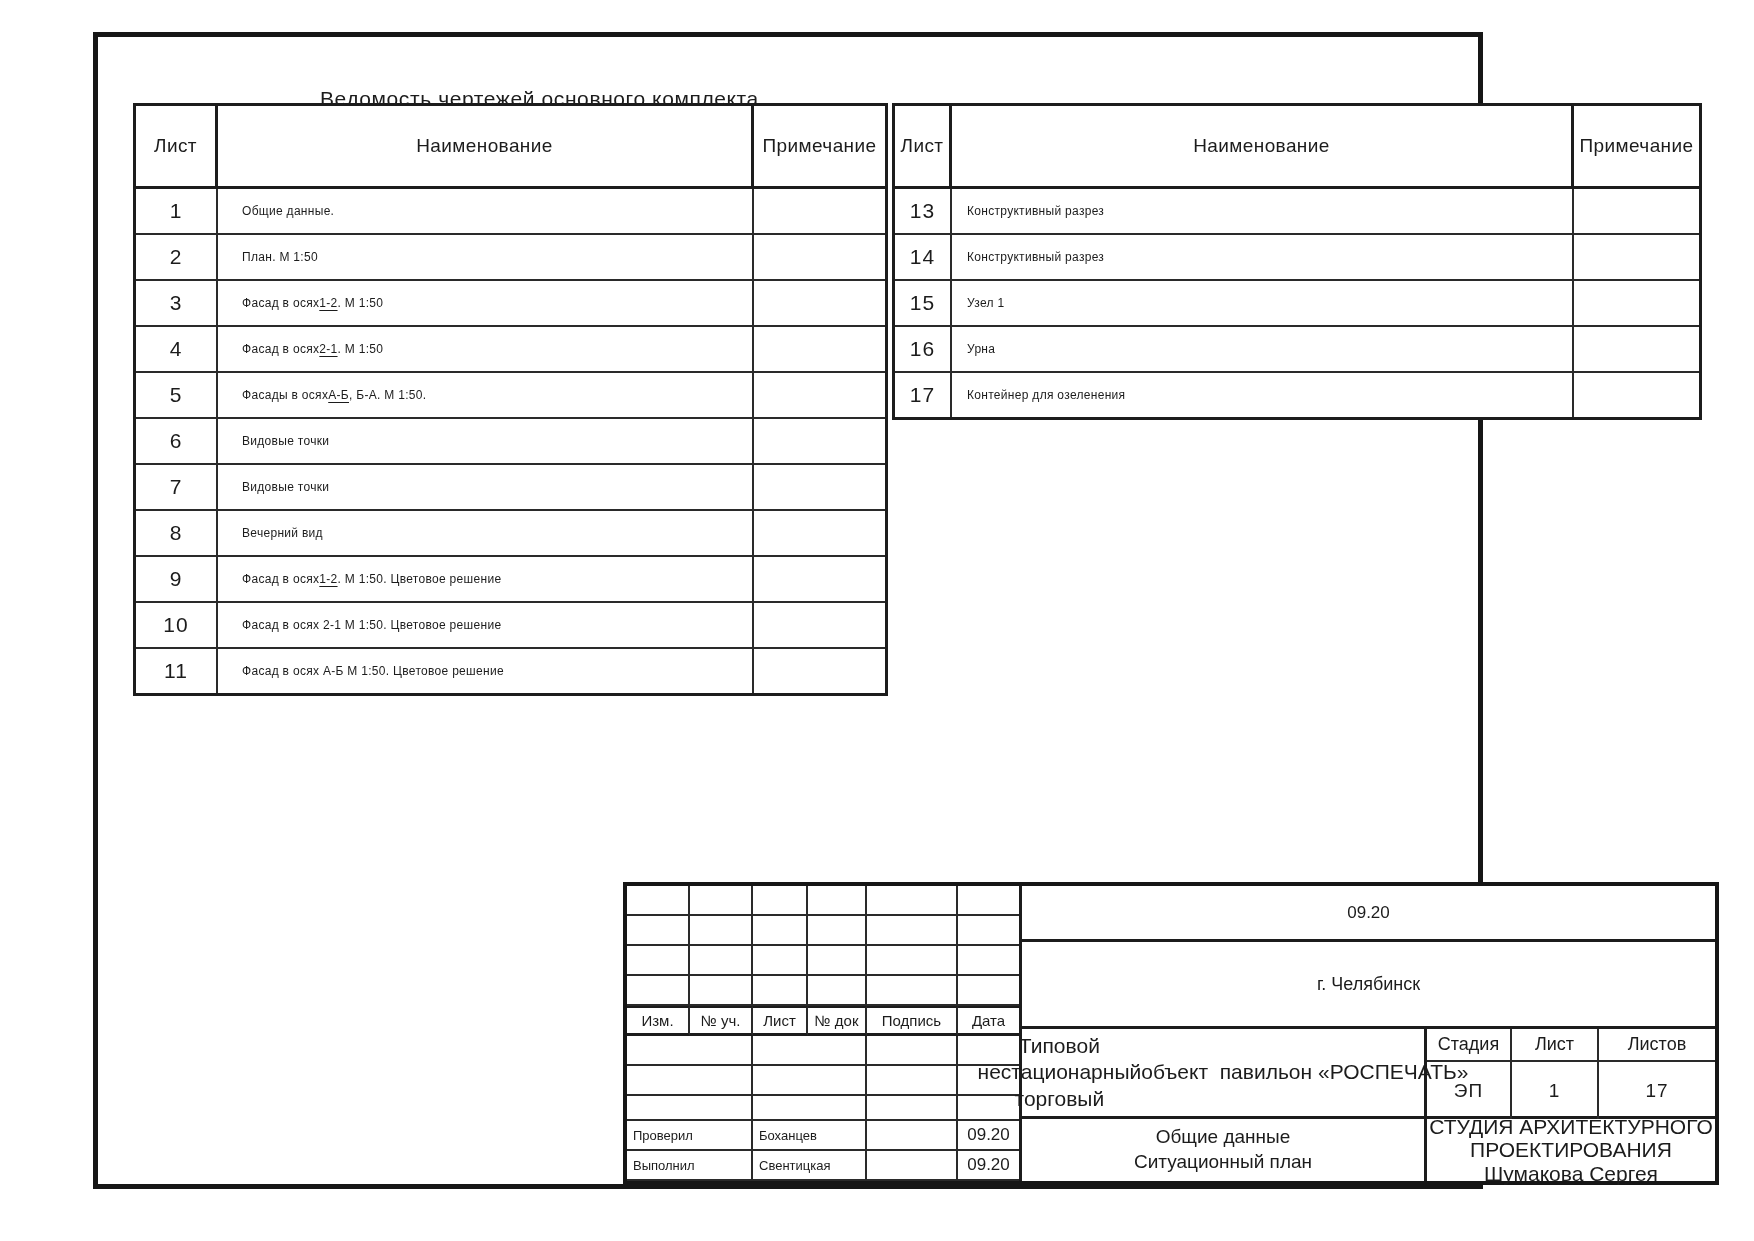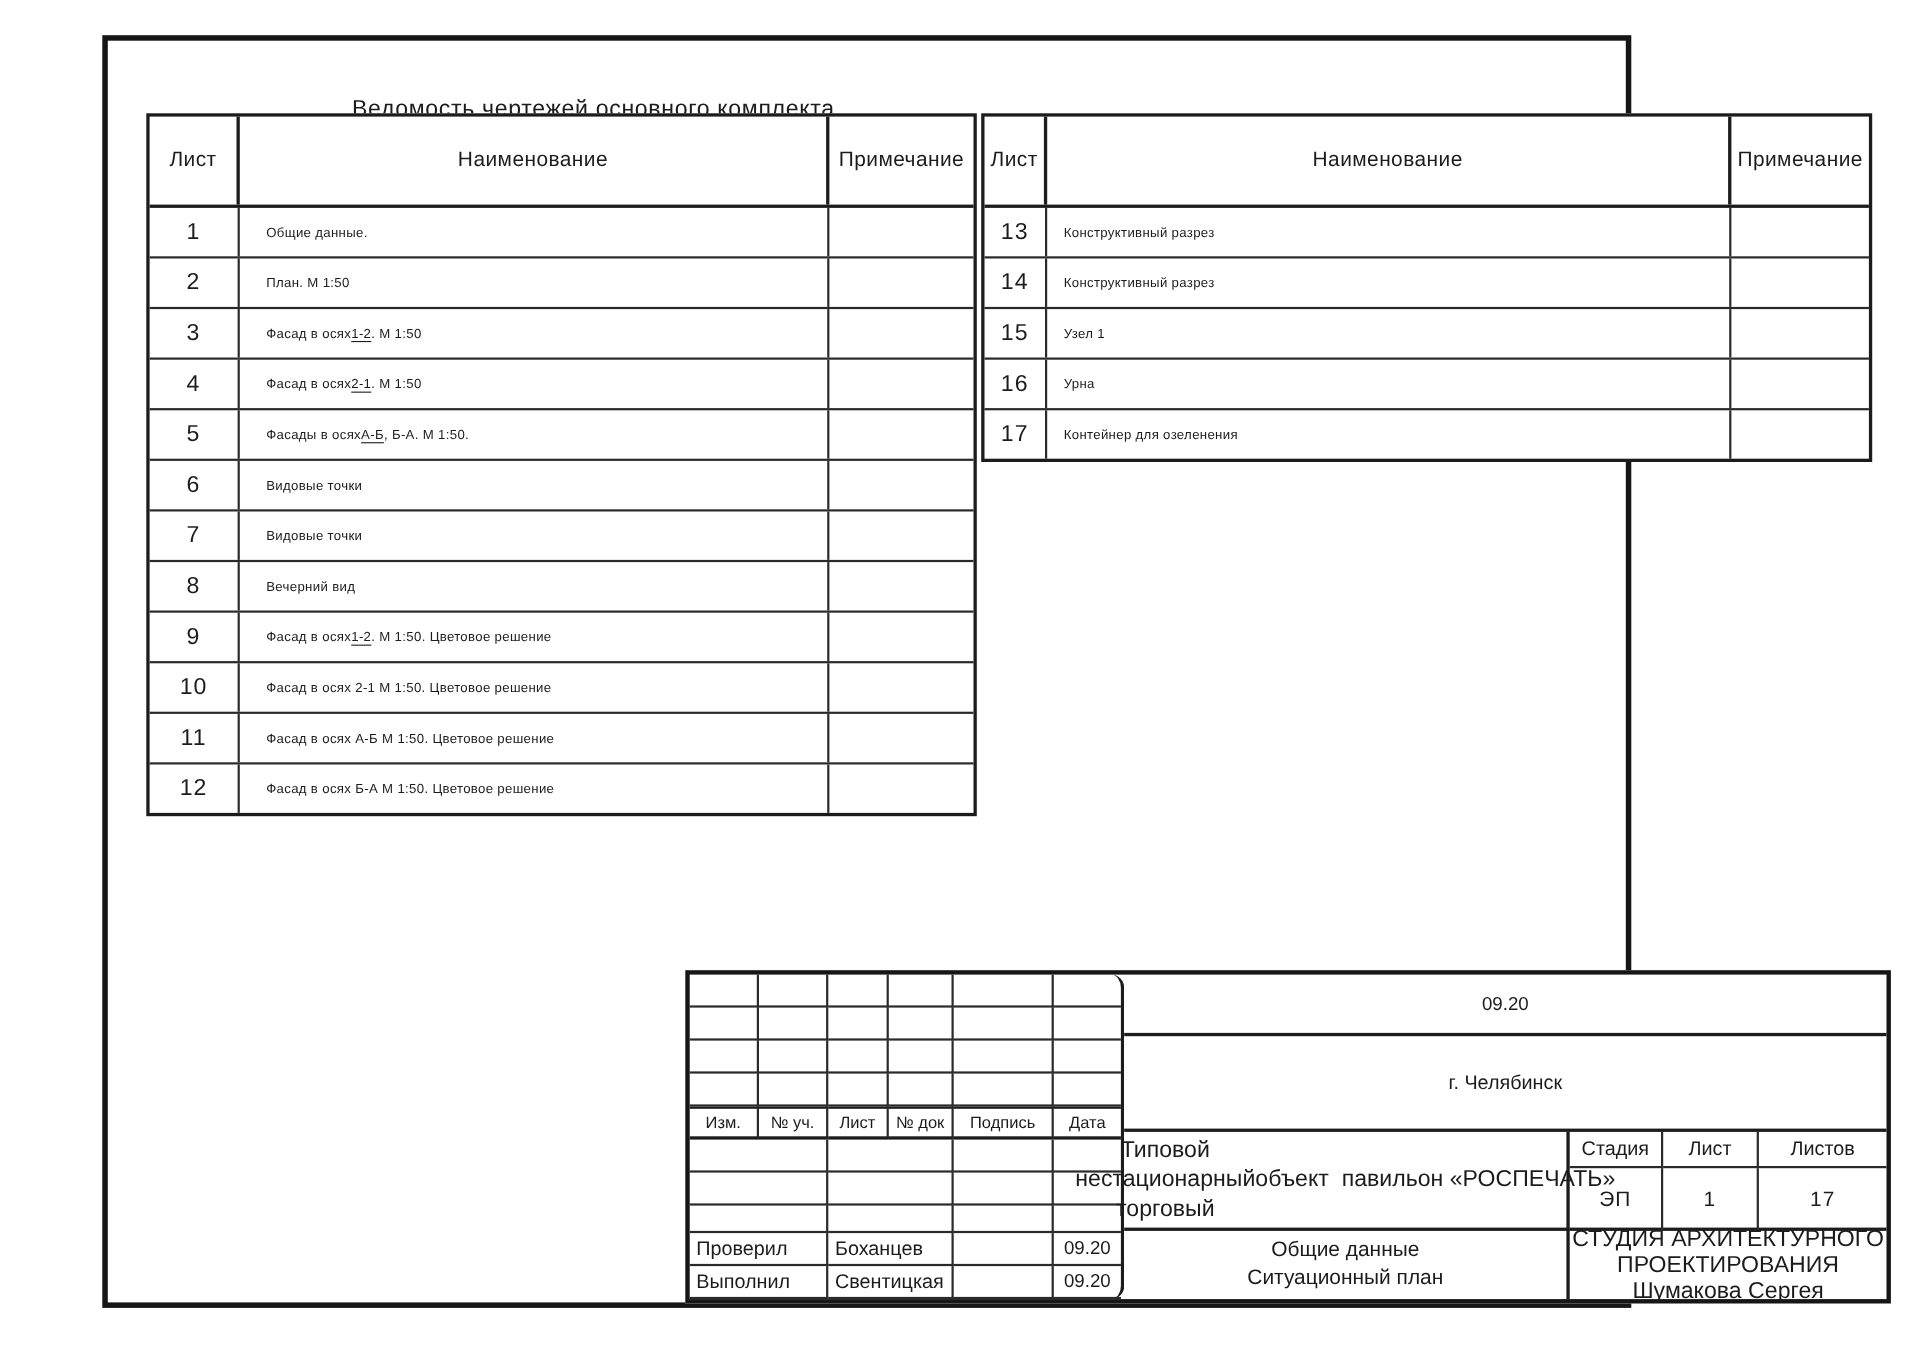--- a/index.html
+++ b/index.html
@@ -22,26 +22,26 @@
   .cell.num{justify-content:center;font-size:21px;letter-spacing:1px;}
   .cell.name{padding-left:var(--pad);font-size:12px;letter-spacing:.3px;white-space:nowrap;}
   .cell.name .ul{text-decoration:underline;text-underline-offset:3px;}
 
   
   .titleblock{position:absolute;left:622px;top:881px;width:1096px;height:303px;
               border:4px solid #161616;box-sizing:border-box;background:#fff;}
   .rev-grid{position:absolute;left:0;top:0;width:395px;height:295px;border-right:3px solid #1c1c1c;
             box-sizing:border-box;display:grid;
             grid-template-columns:63px 63px 55px 59px 91px 61px;
-            grid-template-rows:30px 30px 30px 30px 30px 30px 30px 25px 30px 30px;border-radius:12px;}
+            grid-template-rows:30px 30px 30px 30px 30px 30px 30px 25px 30px 30px;}
   .rc{border-right:2px solid #2a2a2a;border-bottom:2px solid #2a2a2a;box-sizing:border-box;
       display:flex;align-items:center;justify-content:center;font-size:15px;min-width:0;overflow:hidden;}
   .rc.nr{border-right:none;}
   .rc.hv{border-bottom:3px solid #1c1c1c;border-top:2px solid #1c1c1c;font-size:15px;}
-  .rc.staff{justify-content:flex-start;padding-left:6px;font-size:18px;}
+  .rc.staff{justify-content:flex-start;padding-left:6px;font-size:13px;}
   .rc.date{font-size:17px;}
   .tb-cell{position:absolute;box-sizing:border-box;display:flex;align-items:center;justify-content:center;}
   .tb-code{left:395px;top:0;width:693px;height:56px;border-bottom:3px solid #1c1c1c;}
   .tb-city{left:395px;top:56px;width:693px;height:87px;border-bottom:3px solid #1c1c1c;}
   .tb-code .ctr,.tb-city .ctr{width:500px;text-align:center;}
   .tb-code{font-size:17px;}
   .tb-city{font-size:18px;}
   .tb-project{left:395px;top:143px;width:405px;height:90px;border-right:3px solid #1c1c1c;
               border-bottom:3px solid #1c1c1c;justify-content:center;
               font-size:21px;line-height:1.25;text-align:center;}
@@ -165,29 +165,20 @@
           </div>
           <div class="drow">
             <div class="cell num">11</div>
             <div class="cell name">
               <span>Фасад в осях А-Б М 1:50. Цветовое решение</span>
               <span class="ul"></span>
               <span></span>
             </div>
             <div class="cell note"></div>
           </div>
-          <div class="drow">
-            <div class="cell num">12</div>
-            <div class="cell name">
-              <span>Фасад в осях Б-А М 1:50. Цветовое решение</span>
-              <span class="ul"></span>
-              <span></span>
-            </div>
-            <div class="cell note"></div>
-          </div>
         </div>
     </div>
 
     <div class="dtable" style="left:794px;top:66px;width:810px;--c1:57px;--c2:622px;--c3:125px;--pad:15px;">
       <div class="thead">
         <div class="cell h">Лист</div>
         <div class="cell h">Наименование</div>
         <div class="cell h">Примечание</div>
       </div>
       <div id="right-body">

